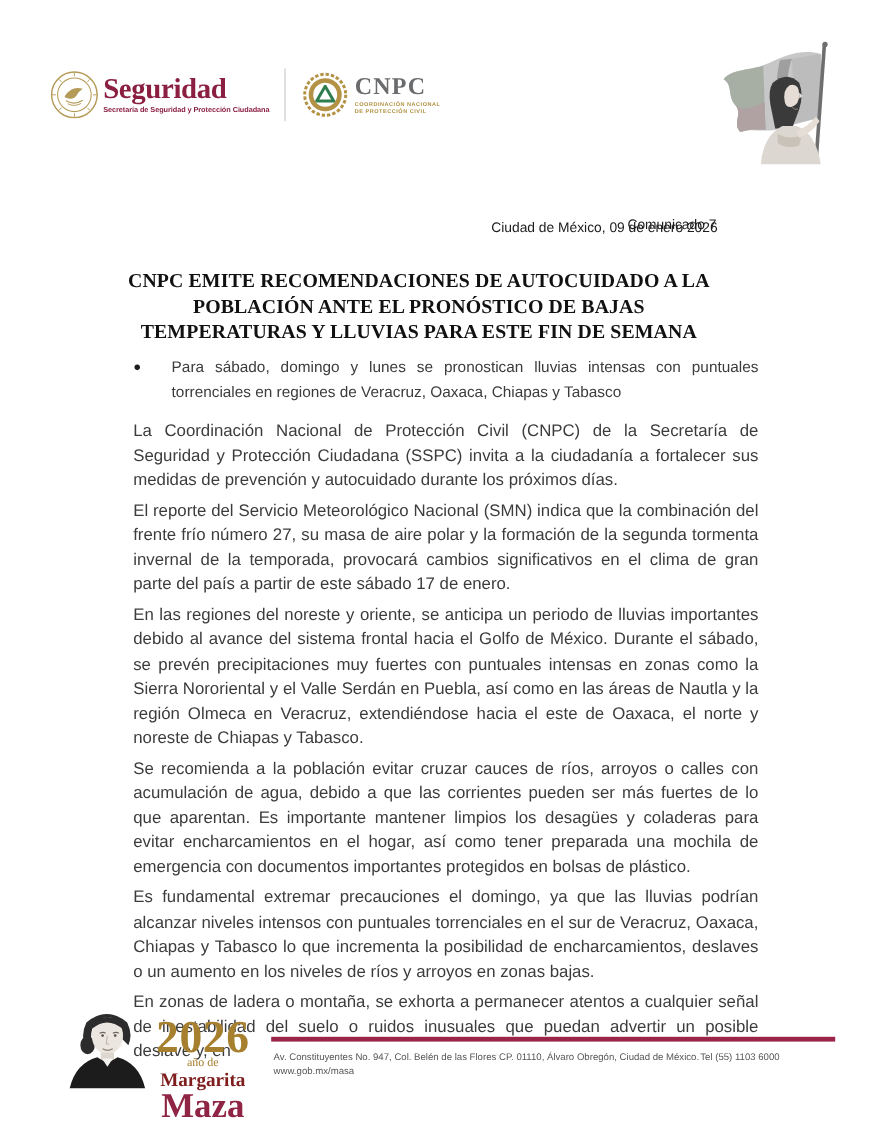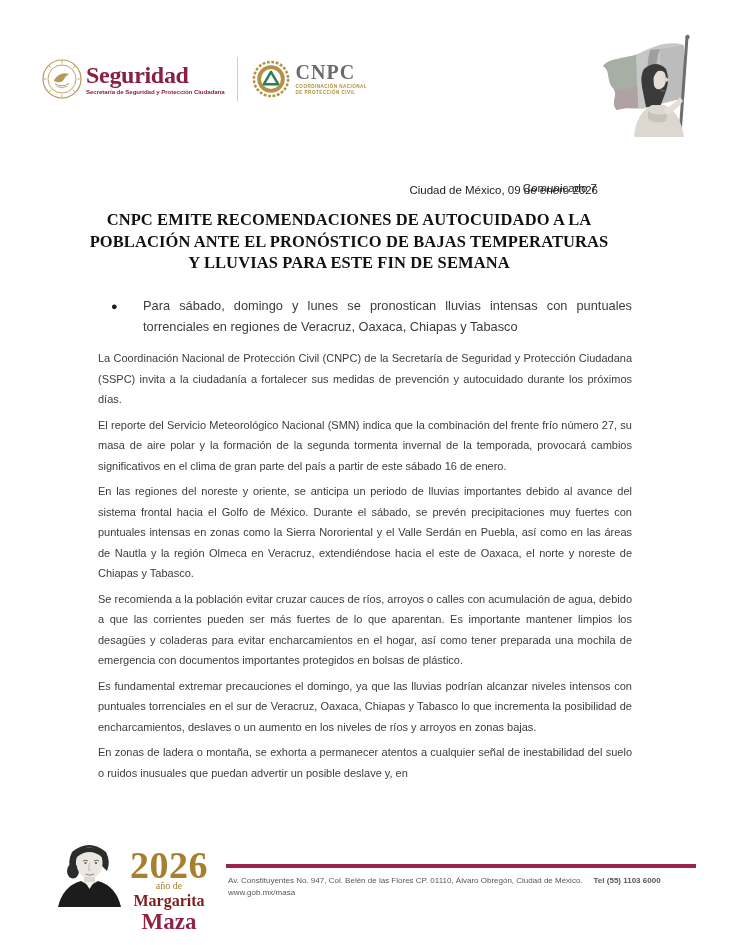--- a/index.html
+++ b/index.html
@@ -41,59 +41,59 @@
     position:absolute; top:148px; right:100px;
     font-size:11.5px; color:#1c1c1c;margin-top:36px;
   }
   .comunicado {
     position:absolute; top:182px; right:101px;
     font-size:11.5px; color:#1c1c1c;
   }
 
   
   .title {
-    position:absolute; top:209px; left:84px; right:84px; margin:0;
+    position:absolute; top:209px; left:84px; right:84px; margin:14px;
     font-family:"Liberation Serif", serif; font-weight:bold;
     font-size:16.5px; line-height:21.5px; text-align:center; color:#111111;
     letter-spacing:0.1px;
   }
 
   
   .content { position:absolute; top:296px; left:98px; width:534px; }
   .bullet-item {
     position:relative; padding-left:45px; margin:0 0 11px 0;
     font-size:12.8px; line-height:20.5px; text-align:justify; color:#3c3c3c;
   }
   .bullet-dot {
     position:absolute; left:13px; top:0; font-size:11px; color:#1c1c1c;
   }
   .content p {
-    margin:0 0 5px 0; font-size:11px; line-height:20.5px;
+    margin:0 0 5px 13px; font-size:14px; line-height:20.5px;
     text-align:justify; color:#3c3c3c;
   }
 
   
   .portrait { position:absolute; left:50px; top:835px; }
   .year-badge {
     position:absolute; left:118px; top:837px; width:102px; text-align:center;
     font-family:"Liberation Serif", serif;
   }
   .yb-year  { font-weight:bold; font-size:38px; line-height:28px; color:#a6802e; letter-spacing:0.5px;margin-top:14px; }
   .yb-prefix{ font-size:10px; line-height:12px; color:#a6802e; margin-top:1px; }
   .yb-name1 { font-weight:bold; font-size:16px; line-height:17px; color:#7f1d1d; }
-  .yb-name2 { font-weight:bold; font-size:23px; line-height:26px; color:#8f2444; }
+  .yb-name2 { font-weight:bold; font-size:29px; line-height:26px; color:#8f2444; }
   .footer-bar {
     position:absolute; left:226px; top:864px; width:470px; height:4px;
     background:#9d2449;
   }
   .footer-info {
     position:absolute; left:228px; top:875px; width:470px;
     font-size:8px; line-height:11.5px; color:#565656;
   }
-  .footer-phone { margin-left:11px;font-weight:bold; }
+  .footer-phone { margin-left:1px; }
 </style>
 </head>
 <body>
 
 <div class="page">
 
   <div class="logo-row">
     <div class="seg-logo">
       <svg class="eagle-seal" viewBox="0 0 40 40" xmlns="http://www.w3.org/2000/svg">
         <circle cx="20" cy="20" r="19" fill="none" stroke="#b49b57" stroke-width="1.2"></circle>
@@ -163,21 +163,21 @@
   <div class="comunicado">Comunicado 7</div>
 
   <h1 class="title">CNPC EMITE RECOMENDACIONES DE AUTOCUIDADO A LA POBLACIÓN ANTE EL PRONÓSTICO DE BAJAS TEMPERATURAS Y LLUVIAS PARA ESTE FIN DE SEMANA</h1>
 
   <div class="content">
     <div class="bullet-item">
       <span class="bullet-dot">●</span>
       <span>Para sábado, domingo y lunes se pronostican lluvias intensas con puntuales torrenciales en regiones de Veracruz, Oaxaca, Chiapas y Tabasco</span>
     </div>
     <p>La Coordinación Nacional de Protección Civil (CNPC) de la Secretaría de Seguridad y Protección Ciudadana (SSPC) invita a la ciudadanía a fortalecer sus medidas de prevención y autocuidado durante los próximos días.</p>
-    <p>El reporte del Servicio Meteorológico Nacional (SMN) indica que la combinación del frente frío número 27, su masa de aire polar y la formación de la segunda tormenta invernal de la temporada, provocará cambios significativos en el clima de gran parte del país a partir de este sábado 16 de enero.</p>
+    <p>El reporte del Servicio Meteorológico Nacional (SMN) indica que la combinación del frente frío número 27, su masa de aire polar y la formación de la segunda tormenta invernal de la temporada, provocará cambios significativos en el clima de gran parte del país a partir de este sábado 17 de enero.</p>
     <p>En las regiones del noreste y oriente, se anticipa un periodo de lluvias importantes debido al avance del sistema frontal hacia el Golfo de México. Durante el sábado, se prevén precipitaciones muy fuertes con puntuales intensas en zonas como la Sierra Nororiental y el Valle Serdán en Puebla, así como en las áreas de Nautla y la región Olmeca en Veracruz, extendiéndose hacia el este de Oaxaca, el norte y noreste de Chiapas y Tabasco.</p>
     <p>Se recomienda a la población evitar cruzar cauces de ríos, arroyos o calles con acumulación de agua, debido a que las corrientes pueden ser más fuertes de lo que aparentan. Es importante mantener limpios los desagües y coladeras para evitar encharcamientos en el hogar, así como tener preparada una mochila de emergencia con documentos importantes protegidos en bolsas de plástico.</p>
     <p>Es fundamental extremar precauciones el domingo, ya que las lluvias podrían alcanzar niveles intensos con puntuales torrenciales en el sur de Veracruz, Oaxaca, Chiapas y Tabasco lo que incrementa la posibilidad de encharcamientos, deslaves o un aumento en los niveles de ríos y arroyos en zonas bajas.</p>
     <p>En zonas de ladera o montaña, se exhorta a permanecer atentos a cualquier señal de inestabilidad del suelo o ruidos inusuales que puedan advertir un posible deslave y, en</p>
   </div>
 
   <svg class="portrait" width="78" height="72" viewBox="0 0 78 72" xmlns="http://www.w3.org/2000/svg">
     <path d="M22 17 Q39 3 56 17 Q61 27 57 36 L52 31 Q53 15 39 14 Q25 15 26 31 L21 37 Q17 27 22 17 Z" fill="#2c2c2c"></path>
     <ellipse cx="23" cy="36" rx="6" ry="7.5" fill="#2c2c2c"></ellipse>
     <ellipse cx="39.5" cy="28" rx="13" ry="15.5" fill="#ebe6e0"></ellipse>

